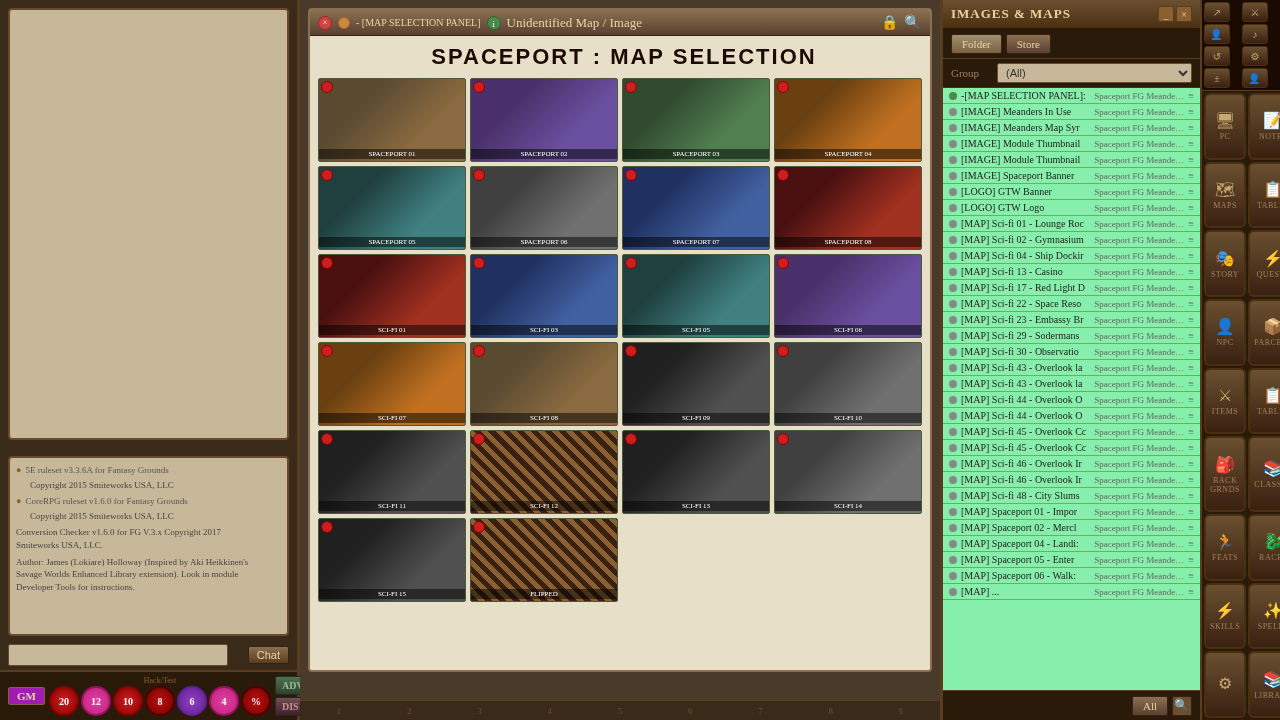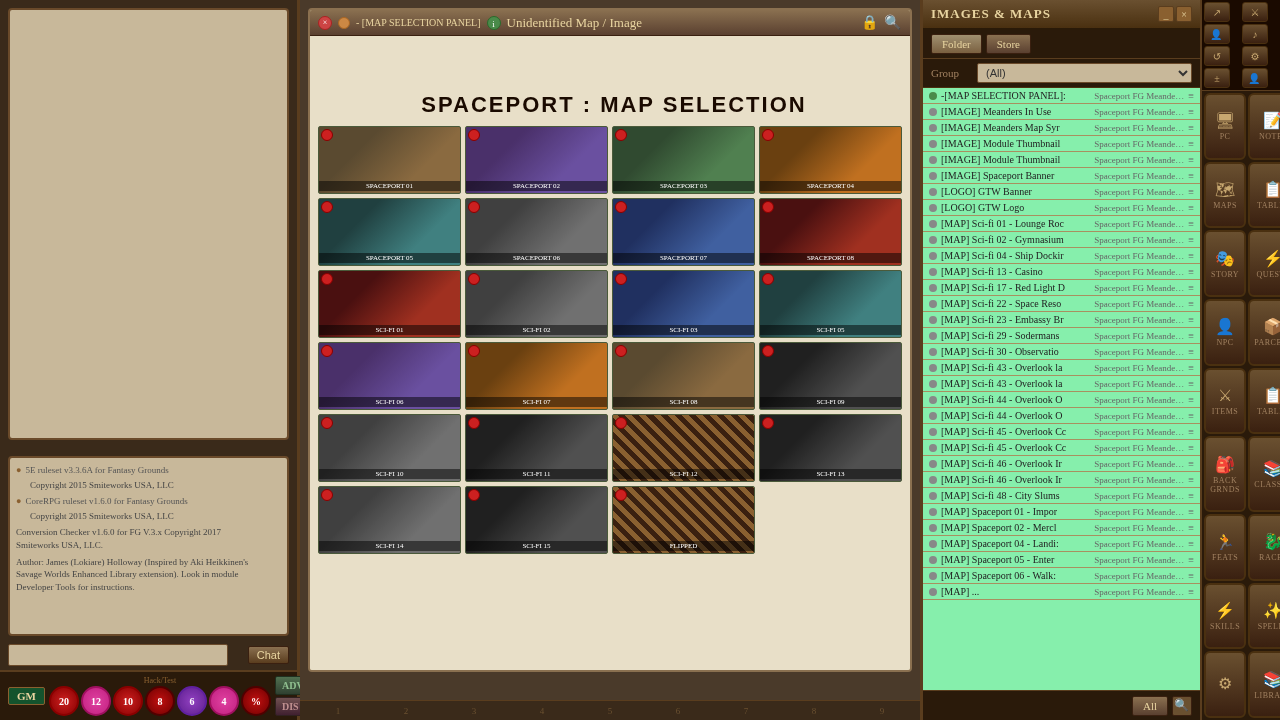--- a/index.html
+++ b/index.html
@@ -85,21 +85,21 @@
       height: 50px;
       background: #2a1a0a;
       border-top: 2px solid #5a3d1e;
       display: flex;
       align-items: center;
       padding: 4px 8px;
       gap: 4px;
     }
 
     .gm-badge {
-      background: #14532d;
+      background: #a21caf;
       border: 1px solid #8a6030;
       color: #e8d4a0;
       padding: 2px 8px;
       border-radius: 2px;
       font-size: 11px;
       font-weight: bold;
     }
 
     .die-btn {
       width: 30px;
@@ -242,32 +242,31 @@
 
     .map-selection-title {
       text-align: center;
       font-size: 22px;
       font-weight: 900;
       color: #1a0a00;
       padding: 8px 0 4px 8px;
       letter-spacing: 2px;
       text-transform: uppercase;
       font-family: Arial, sans-serif;
-      margin-top: 48px;
     }
 
     .map-grid {
       display: grid;
       grid-template-columns: repeat(4, 1fr);
       gap: 4px;
       padding: 4px 8px;
     }
 
     .map-thumb {
-      height: 68px;
+      height: 84px;
       background: #6a7a5a;
       border: 1px solid #4a5a3a;
       border-radius: 2px;
       position: relative;
       overflow: hidden;
     }
 
     .map-thumb::after {
       content: '';
       position: absolute;
@@ -299,21 +298,21 @@
     .mt-orange { background: linear-gradient(135deg, #6a4010 30%, #c07020 70%); }
     .mt-blue { background: linear-gradient(135deg, #203060 30%, #4060a0 70%); }
     .mt-red { background: linear-gradient(135deg, #4a1010 30%, #a03020 70%); }
     .mt-gray { background: linear-gradient(135deg, #404040 30%, #707070 70%); }
     .mt-teal { background: linear-gradient(135deg, #204040 30%, #408080 70%); }
     .mt-dark { background: linear-gradient(135deg, #202020 30%, #505050 70%); }
     .mt-stripe { background: repeating-linear-gradient(45deg, #3a2010, #3a2010 5px, #8a6030 5px, #8a6030 10px); }
 
     
     .right-panel {
-      width: 280px;
+      width: 260px;
       background: #3a2a1a;
       border-left: 3px solid #5a3d1e;
       display: flex;
       flex-direction: column;
     }
 
     .right-panel-header {
       background: linear-gradient(180deg, #6a5030 0%, #4a3010 100%);
       padding: 6px 8px;
       display: flex;
@@ -633,23 +632,20 @@
                 <div class="map-thumb-label">SPACEPORT 06</div>
               </div>
               <div class="map-thumb mt-blue">
                 <div class="map-thumb-label">SPACEPORT 07</div>
               </div>
               <div class="map-thumb mt-red">
                 <div class="map-thumb-label">SPACEPORT 08</div>
               </div>
               <div class="map-thumb mt-red">
                 <div class="map-thumb-label">SCI-FI 01</div>
-              </div>
-              <div class="map-thumb mt-gray">
-                <div class="map-thumb-label">SCI-FI 02</div>
               </div>
               <div class="map-thumb mt-blue">
                 <div class="map-thumb-label">SCI-FI 03</div>
               </div>
               <div class="map-thumb mt-teal">
                 <div class="map-thumb-label">SCI-FI 05</div>
               </div>
               <div class="map-thumb mt-purple">
                 <div class="map-thumb-label">SCI-FI 06</div>
               </div>

